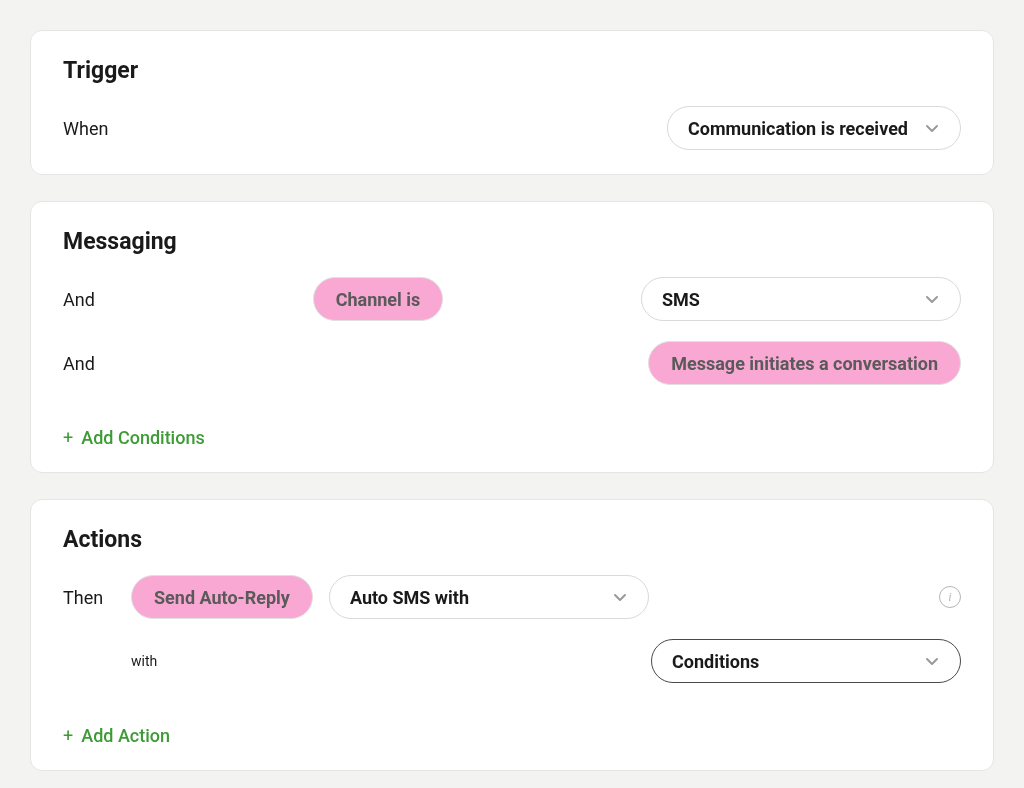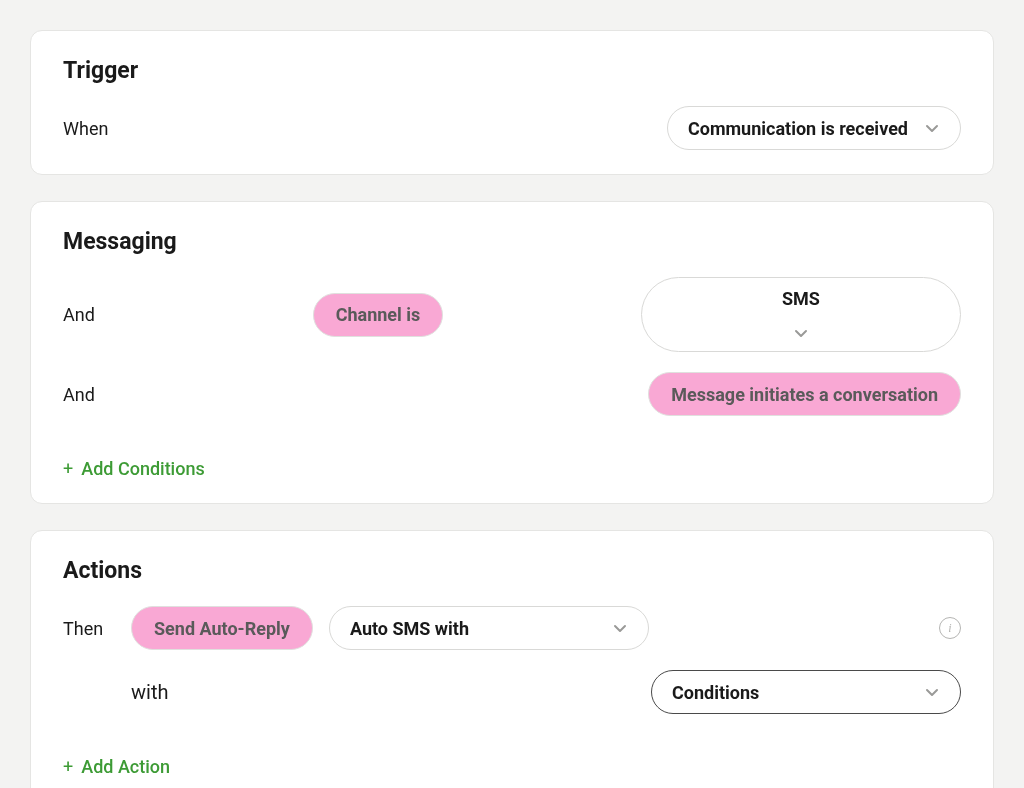--- a/index.html
+++ b/index.html
@@ -36,21 +36,21 @@
     }
     .row:last-of-type {
       margin-bottom: 0;
     }
     .prefix {
       font-size: 18px;
       color: #1a1a1a;
       min-width: 52px;
     }
     .connector {
-      font-size: 20px;
+      font-size: 14px;
       color: #1a1a1a;
     }
     .select {
       display: inline-flex;
       align-items: center;
       justify-content: space-between;
       gap: 16px;
       border: 1px solid #d9d9d7;
       border-radius: 999px;
       padding: 10px 20px;
@@ -140,21 +140,21 @@
 </div>
 
 <div class="card">
   <h2>Messaging</h2>
 
   <div class="row">
     <span class="prefix">And</span>
     <div class="pill">
       <span class="pill-label">Channel is</span>
     </div>
-    <div class="select" style="min-width:320px;flex-direction:column;">
+    <div class="select" style="min-width:320px;">
       <span class="select-label">SMS</span>
       <svg class="chevron" width="16" height="16" viewBox="0 0 16 16" fill="none">
         <path d="M3 6l5 5 5-5" stroke="#9a9a98" stroke-width="2" stroke-linecap="round" stroke-linejoin="round"></path>
       </svg>
     </div>
   </div>
 
   <div class="row">
     <span class="prefix">And</span>
     <div class="pill">

